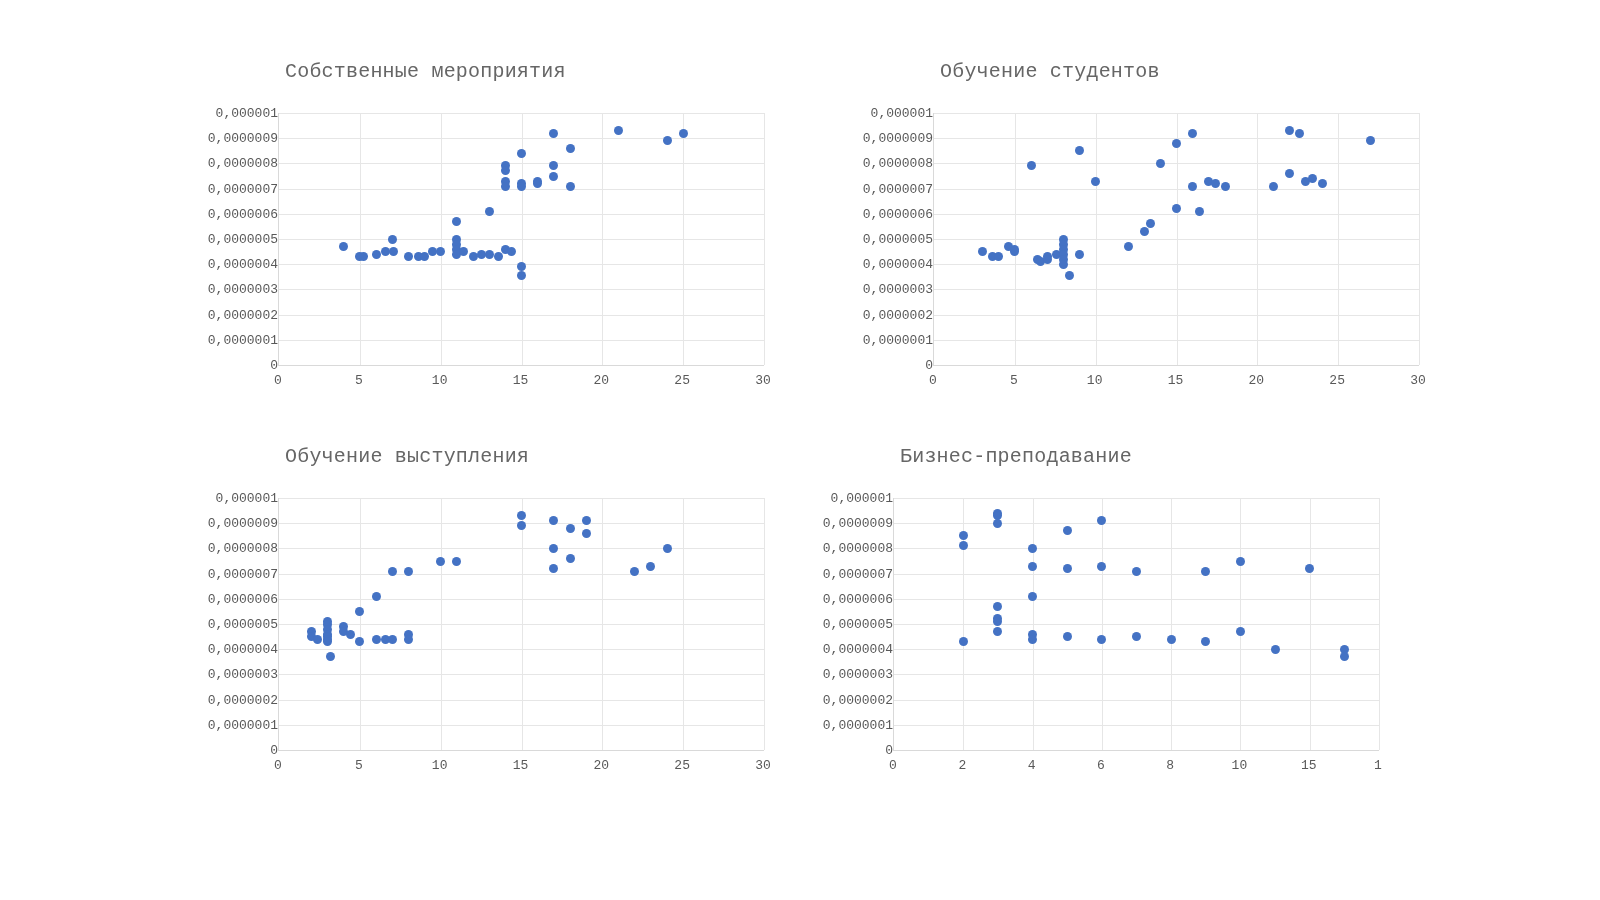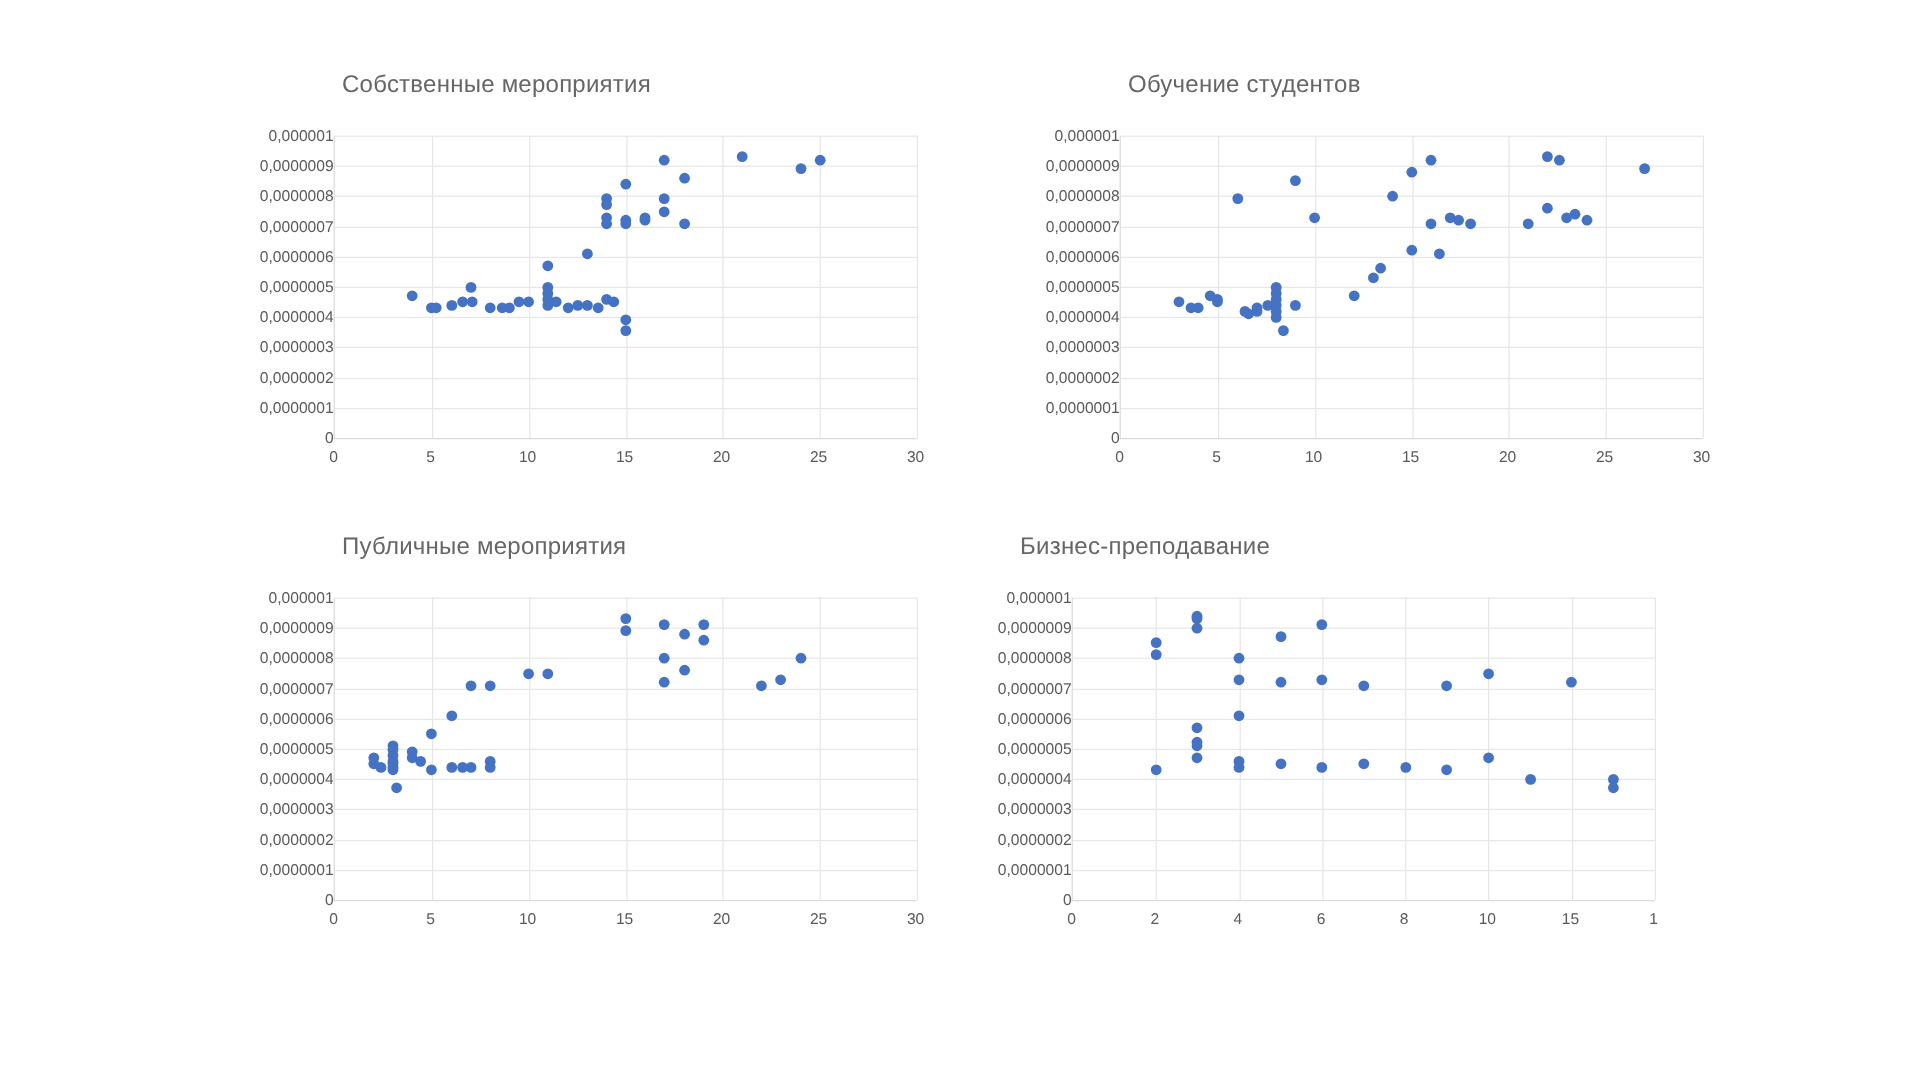--- a/index.html
+++ b/index.html
@@ -13,20 +13,21 @@
     font-family: "Liberation Sans", sans-serif;
     overflow: hidden;
   }
   .grid-wrap {
     position: relative;
     width: 1600px;
     height: 900px;
   }
   .chart-block {
     position: absolute;
+    font-family: Liberation Mono, monospace;
   }
   .chart-title {
     color: #666666;
     font-size: 20px;
     font-weight: 400;
     letter-spacing: 0.2px;
     white-space: nowrap;
   }
   .plot-area {
     position: relative;
@@ -261,21 +262,21 @@
           <div class="x-tick-label" style="left: 161.667px;">10</div>
           <div class="x-tick-label" style="left: 242.5px;">15</div>
           <div class="x-tick-label" style="left: 323.333px;">20</div>
           <div class="x-tick-label" style="left: 404.167px;">25</div>
           <div class="x-tick-label" style="left: 485px;">30</div>
         </div>
     </div>
   </div>
 
   <div class="chart-block" style="left:190px; top:445px; width:600px; height:345px;">
-    <div class="chart-title" style="margin-left:95px;">Публичные мероприятия</div>
+    <div class="chart-title" style="margin-left:95px;">Обучение выступления</div>
     <div class="plot-area" style="position:absolute; left:0; top:45px; width:600px; height:300px;">
       <div class="y-axis-labels" id="y2" style="width:88px; height:260px;">
           <div class="y-tick-label" style="top: 8px; width: 80px;">0,000001</div>
           <div class="y-tick-label" style="top: 33.2px; width: 80px;">0,0000009</div>
           <div class="y-tick-label" style="top: 58.4px; width: 80px;">0,0000008</div>
           <div class="y-tick-label" style="top: 83.6px; width: 80px;">0,0000007</div>
           <div class="y-tick-label" style="top: 108.8px; width: 80px;">0,0000006</div>
           <div class="y-tick-label" style="top: 134px; width: 80px;">0,0000005</div>
           <div class="y-tick-label" style="top: 159.2px; width: 80px;">0,0000004</div>
           <div class="y-tick-label" style="top: 184.4px; width: 80px;">0,0000003</div>
@@ -345,21 +346,21 @@
           <div class="x-tick-label" style="left: 161.667px;">10</div>
           <div class="x-tick-label" style="left: 242.5px;">15</div>
           <div class="x-tick-label" style="left: 323.333px;">20</div>
           <div class="x-tick-label" style="left: 404.167px;">25</div>
           <div class="x-tick-label" style="left: 485px;">30</div>
         </div>
     </div>
   </div>
 
   <div class="chart-block" style="left:805px; top:445px; width:600px; height:345px;">
-    <div class="chart-title" style="margin-left:45px;">Бизнес-преподавание</div>
+    <div class="chart-title" style="margin-left:95px;">Бизнес-преподавание</div>
     <div class="plot-area" style="position:absolute; left:0; top:45px; width:600px; height:300px;">
       <div class="y-axis-labels" id="y3" style="width:88px; height:260px;">
           <div class="y-tick-label" style="top: 8px; width: 80px;">0,000001</div>
           <div class="y-tick-label" style="top: 33.2px; width: 80px;">0,0000009</div>
           <div class="y-tick-label" style="top: 58.4px; width: 80px;">0,0000008</div>
           <div class="y-tick-label" style="top: 83.6px; width: 80px;">0,0000007</div>
           <div class="y-tick-label" style="top: 108.8px; width: 80px;">0,0000006</div>
           <div class="y-tick-label" style="top: 134px; width: 80px;">0,0000005</div>
           <div class="y-tick-label" style="top: 159.2px; width: 80px;">0,0000004</div>
           <div class="y-tick-label" style="top: 184.4px; width: 80px;">0,0000003</div>

